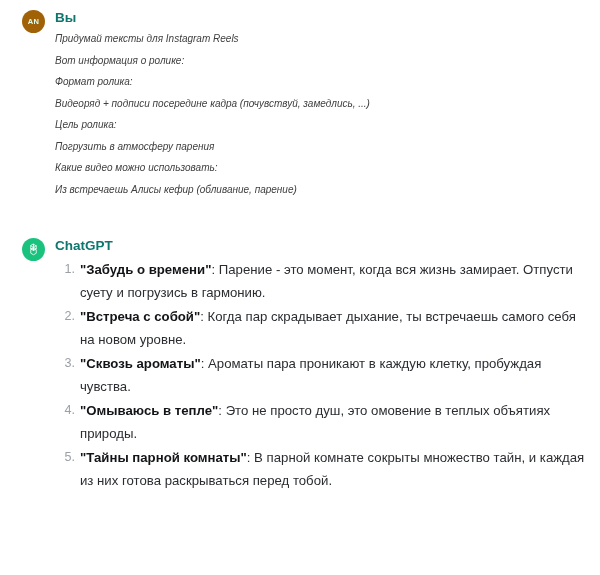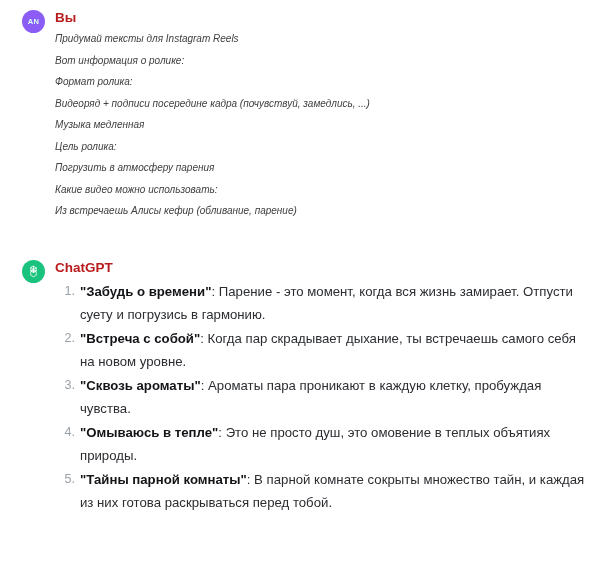--- a/index.html
+++ b/index.html
@@ -36,21 +36,21 @@
     top: 2px;
     width: 23px;
     height: 23px;
     border-radius: 50%;
     display: flex;
     align-items: center;
     justify-content: center;
     box-sizing: border-box;
   }
   .avatar.user {
-    background: #8b5cf6;
+    background: #a16207;
   }
   .avatar.user .initials {
     font-size: 7.5px;
     font-weight: 700;
     letter-spacing: 0.3px;
     color: #d9fff4;
     line-height: 1;
   }
   .avatar.assistant {
     background: #19c37d;
@@ -59,21 +59,21 @@
     width: 15px;
     height: 15px;
     display: block;
   }
 
   .author {
     font-size: 13.5px;
     font-weight: 700;
     line-height: 19px;
     margin: 0 0 1px 0;
-    color: #b91c1c;
+    color: #0f766e;
   }
 
   
   .body-text p {
     margin: 0;
     font-size: 10px;
     line-height: 21.5px;
     color: #404040;
     white-space: pre-wrap;
     font-style: italic;
@@ -123,21 +123,20 @@
   <div class="message">
     <div class="avatar user">
       <span class="initials">AN</span>
     </div>
     <div class="author">Вы</div>
     <div class="body-text">
         <p class="">Придумай тексты для Instagram Reels</p>
         <p class="gap">Вот информация о ролике:</p>
         <p class="">Формат ролика:</p>
         <p class="">Видеоряд + подписи посередине кадра (почувствуй, замедлись, ...)</p>
-        <p class="">Музыка медленная</p>
         <p class="">Цель ролика:</p>
         <p class="">Погрузить в атмосферу парения</p>
         <p class="">Какие видео можно использовать:</p>
         <p class="">Из встречаешь Алисы кефир (обливание, парение)</p>
       </div>
   </div>
 
   <div class="message">
     <div class="avatar assistant">
       <svg viewBox="0 0 24 24" aria-hidden="true">

